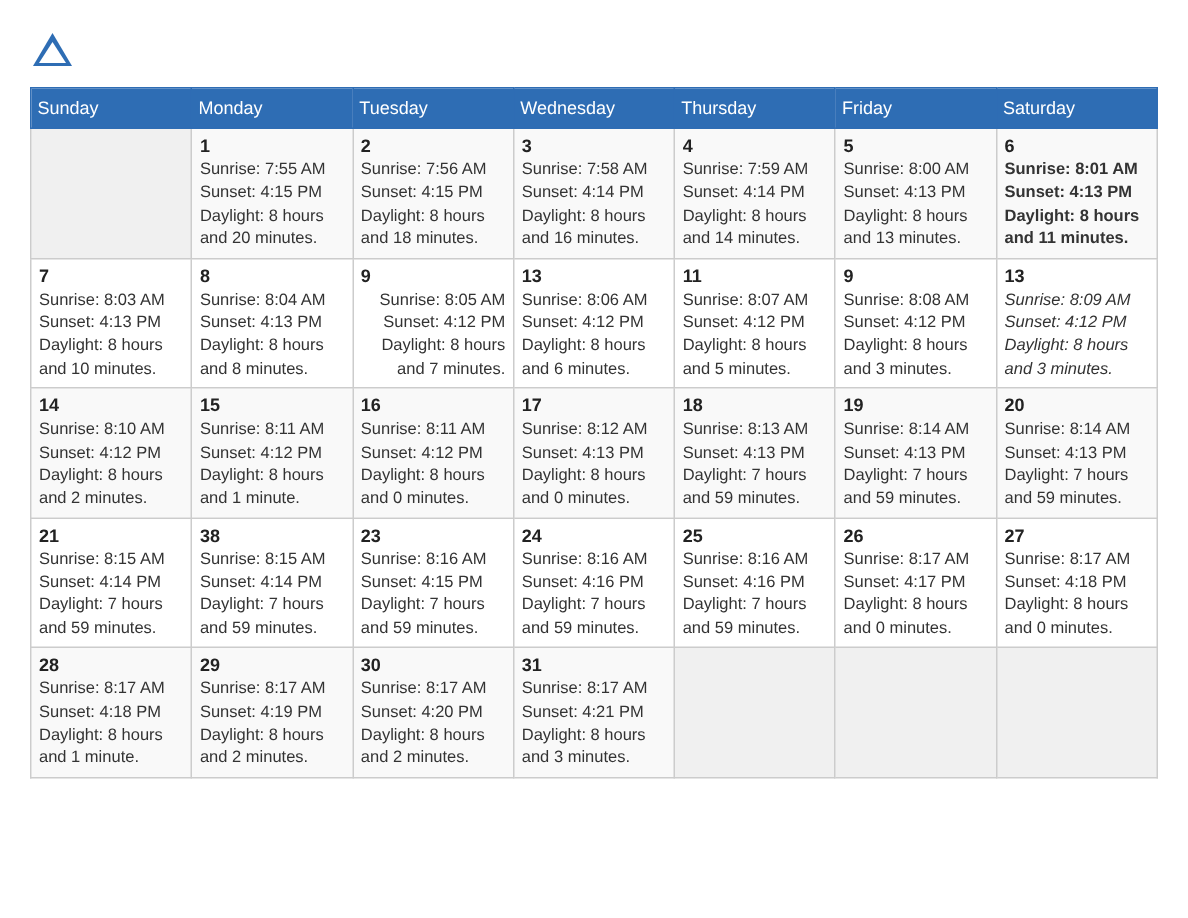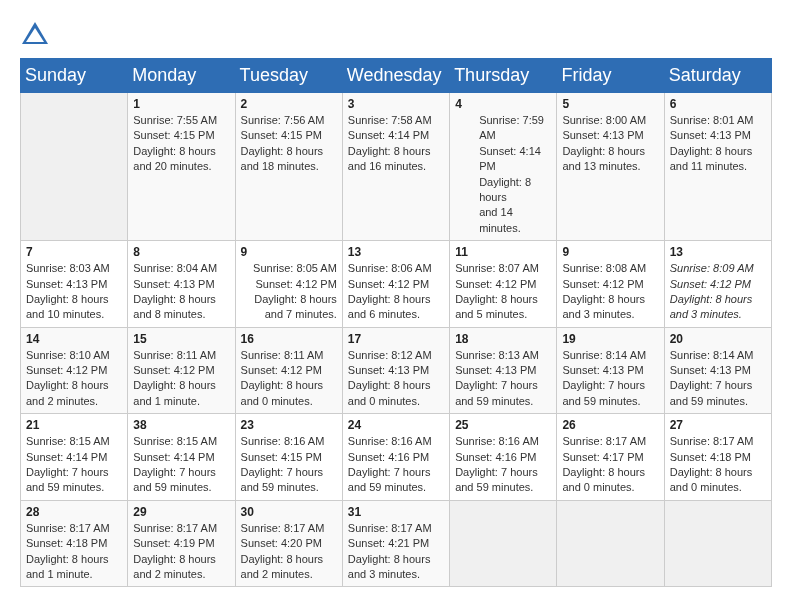--- a/index.html
+++ b/index.html
@@ -47,21 +47,21 @@
     .calendar {
       width: 100%;
       border-collapse: collapse;
       font-size: 11px;
     }
     .calendar th {
       background: #2e6db4;
       color: #fff;
       padding: 6px 4px;
       text-align: left;
-      font-size: 18px;
+      font-size: 12px;
       font-weight: normal;
       border: 1px solid #2e6db4;
     }
     .calendar td {
       border: 1px solid #ccc;
       vertical-align: top;
       padding: 4px 5px;
       min-height: 80px;
       width: calc(100% / 7);
       background: #fff;
@@ -139,35 +139,35 @@
         </td>
         <td>
           <span class="day-number">3</span>
           <div class="day-info" style="white-space: pre-line;">Sunrise: 7:58 AM
 Sunset: 4:14 PM
 Daylight: 8 hours
 and 16 minutes.</div>
         </td>
         <td>
           <span class="day-number">4</span>
-          <div class="day-info" style="white-space: pre-line; margin-left: 24px;">Sunrise: 7:59 AM
+          <div class="day-info" style="white-space: pre-line;">Sunrise: 7:59 AM
 Sunset: 4:14 PM
 Daylight: 8 hours
 and 14 minutes.</div>
         </td>
         <td>
           <span class="day-number">5</span>
           <div class="day-info" style="white-space: pre-line;">Sunrise: 8:00 AM
 Sunset: 4:13 PM
 Daylight: 8 hours
 and 13 minutes.</div>
         </td>
         <td>
           <span class="day-number">6</span>
-          <div class="day-info" style="white-space: pre-line;">Sunrise: 8:01 AM
+          <div class="day-info" style="white-space: pre-line; font-weight: bold;">Sunrise: 8:01 AM
 Sunset: 4:13 PM
 Daylight: 8 hours
 and 11 minutes.</div>
         </td>
       </tr>
       <tr>
         <td>
           <span class="day-number">7</span>
           <div class="day-info" style="white-space: pre-line;">Sunrise: 8:03 AM
 Sunset: 4:13 PM

